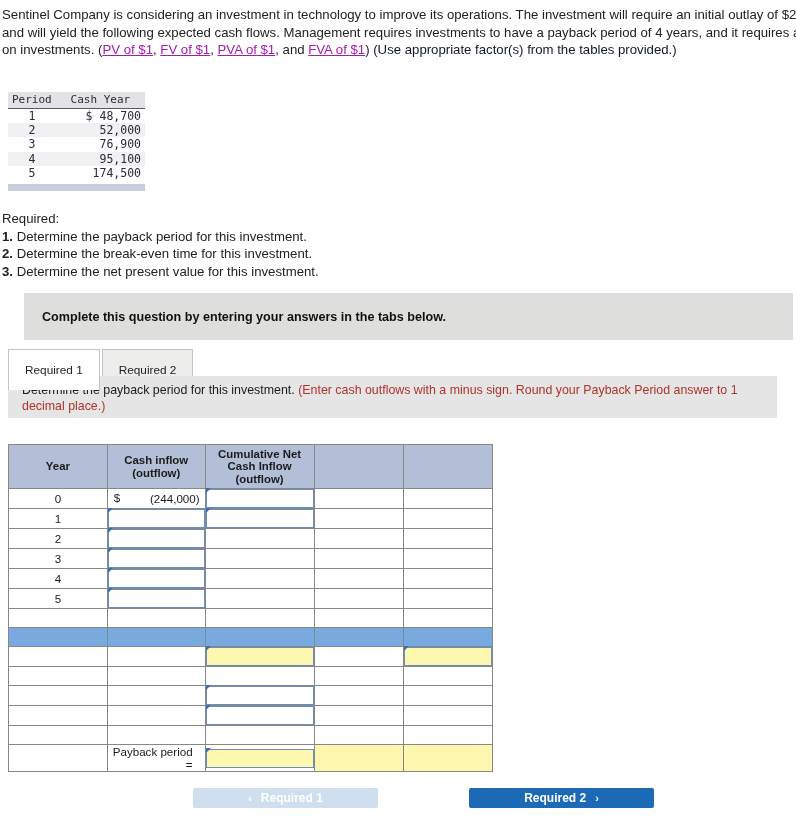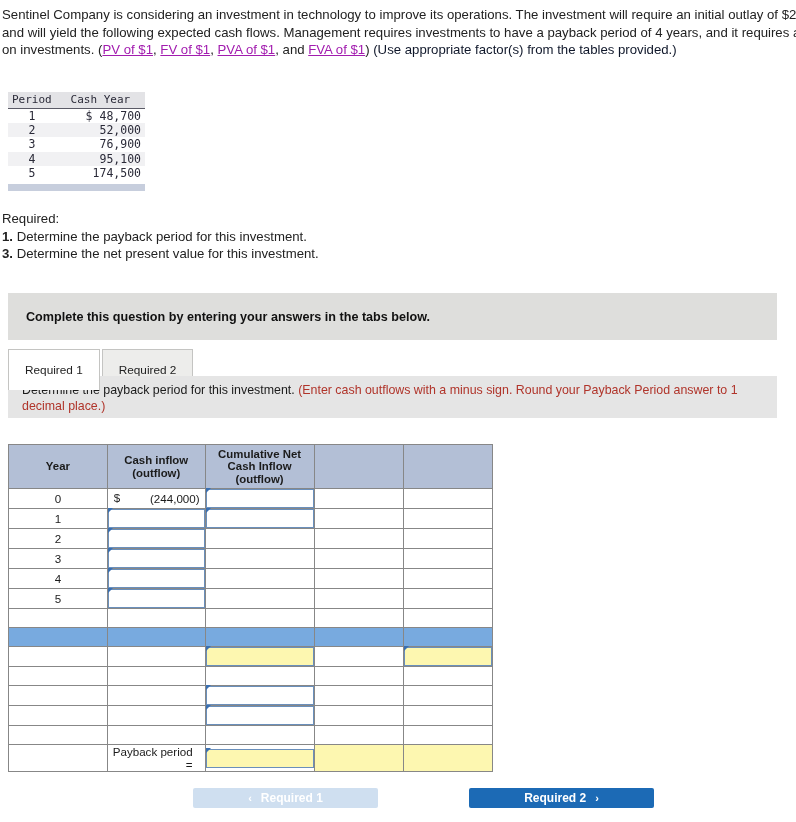--- a/index.html
+++ b/index.html
@@ -68,21 +68,21 @@
     font-size: 13.2px;
     line-height: 17.6px;
     color: #222222;
   }
   .required .hdr { font-weight: normal; }
   .required .num { font-weight: bold; }
 
   
   .banner {
     position: absolute;
-    left: 8px; top: 293px;
+    left: 24px; top: 293px;
     width: 769px; height: 47px;
     background: #dededc;
     display: flex; align-items: center;
     padding-left: 18px;
     font-size: 12.6px;
     font-weight: bold;
     color: #111111;
   }
 
   
@@ -267,20 +267,21 @@
           <td>174,500</td>
         </tr>
       </tbody>
     </table>
     <div class="cf-foot"></div>
   </div>
 
   <div class="required">
     <div class="hdr">Required:</div>
     <div><span class="num">1.</span><span> Determine the payback period for this investment.</span></div>
+    <div><span class="num">2.</span><span> Determine the break-even time for this investment.</span></div>
     <div><span class="num">3.</span><span> Determine the net present value for this investment.</span></div>
   </div>
 
   <div class="banner">
     <span>Complete this question by entering your answers in the tabs below.</span>
   </div>
 
   <div class="tabs-rule"></div>
   <div class="tabs">
     <div class="tab active">

